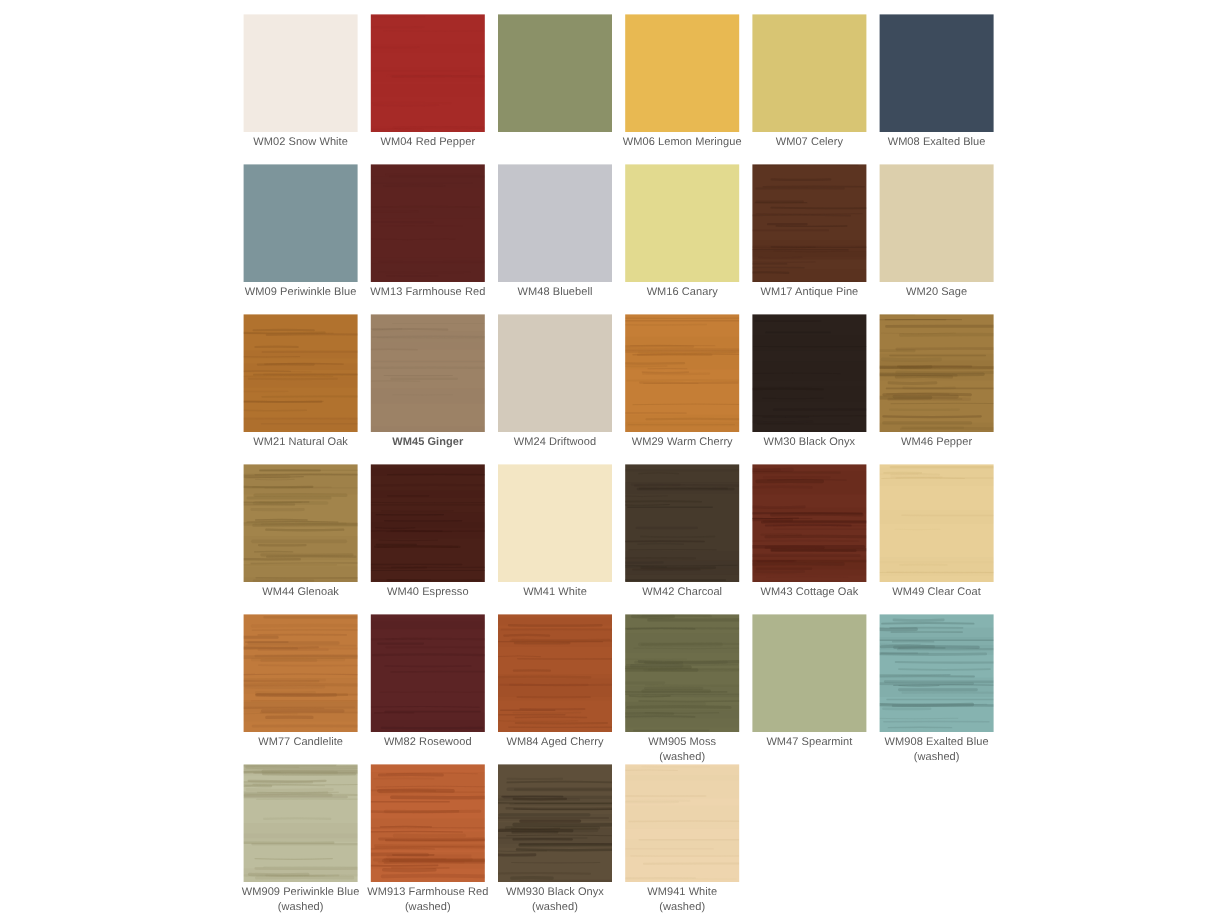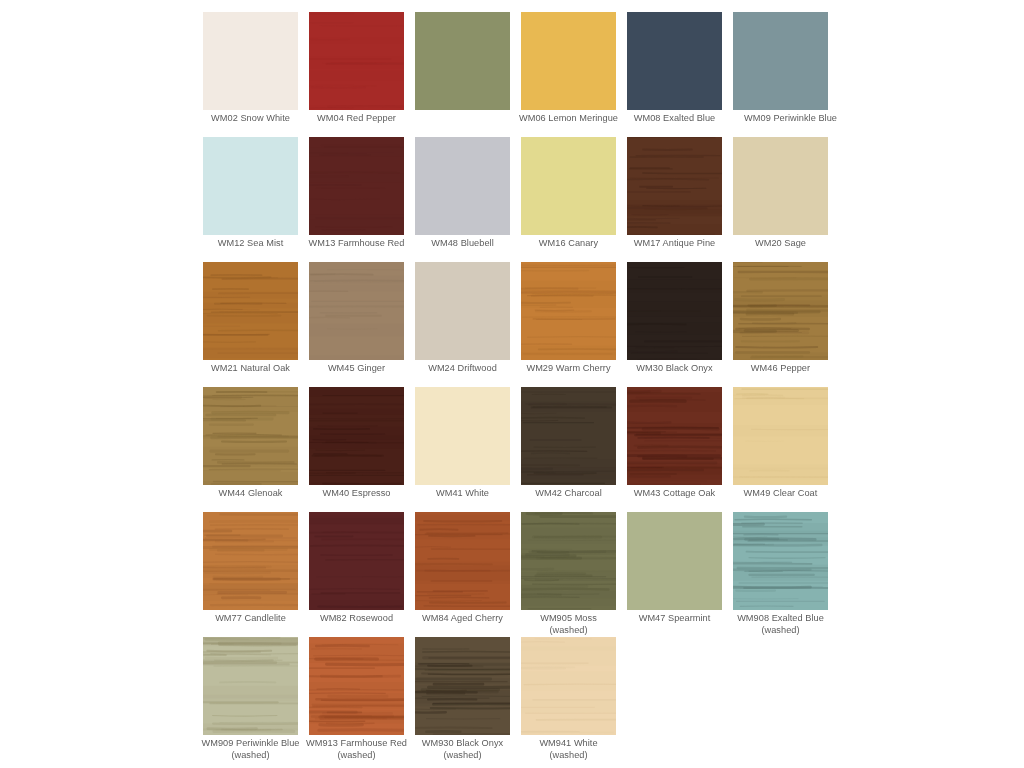--- a/index.html
+++ b/index.html
@@ -99,30 +99,30 @@
       </div>
       <div class="swatch-cell">
         <div class="swatch-chip" style="background-color: rgb(139, 145, 104);"></div>
         <div class="swatch-label" style="color: rgb(92, 92, 92); margin-top: 25px;">WM05 Moss</div>
       </div>
       <div class="swatch-cell">
         <div class="swatch-chip" style="background-color: rgb(232, 185, 82);"></div>
         <div class="swatch-label" style="color: rgb(92, 92, 92);">WM06 Lemon Meringue</div>
       </div>
       <div class="swatch-cell">
+        <div class="swatch-chip" style="background-color: rgb(216, 197, 115);"></div>
+        <div class="swatch-label" style="color: rgb(92, 92, 92);">WM07 Celery</div>
+      </div>
+      <div class="swatch-cell">
         <div class="swatch-chip" style="background-color: rgb(61, 75, 92);"></div>
         <div class="swatch-label" style="color: rgb(92, 92, 92);">WM08 Exalted Blue</div>
       </div>
       <div class="swatch-cell">
         <div class="swatch-chip" style="background-color: rgb(125, 149, 155);"></div>
-        <div class="swatch-label" style="color: rgb(92, 92, 92); text-align: right;">WM09 Periwinkle Blue</div>
-      </div>
-      <div class="swatch-cell">
-        <div class="swatch-chip" style="background-color: rgb(207, 230, 231);"></div>
-        <div class="swatch-label" style="color: rgb(92, 92, 92);">WM12 Sea Mist</div>
+        <div class="swatch-label" style="color: rgb(92, 92, 92);">WM09 Periwinkle Blue</div>
       </div>
       <div class="swatch-cell">
         <div class="swatch-chip" style="background-color: rgb(93, 35, 32);">
           <svg class="grain" viewBox="0 0 95 98" preserveAspectRatio="none" width="95" height="98" xmlns="http://www.w3.org/2000/svg">
             <rect x="-2" y="10.3" width="99" height="9.5" fill="#4b1b19" opacity="0.024"></rect>
             <rect x="-2" y="77.6" width="99" height="19.4" fill="#4b1b19" opacity="0.024"></rect>
             <rect x="-2" y="36.2" width="99" height="9.0" fill="#4b1b19" opacity="0.024"></rect>
             <rect x="-2" y="82.2" width="99" height="17.5" fill="#4b1b19" opacity="0.024"></rect>
             <path d="M6.5 89.8 q38.2 0.8 76.4 0" stroke="#4b1b19" stroke-width="1.26" stroke-opacity="0.053" fill="none" stroke-linecap="round"></path>
             <path d="M-8.6 62.1 q39.3 1.2 78.6 0" stroke="#4b1b19" stroke-width="0.70" stroke-opacity="0.105" fill="none" stroke-linecap="round"></path>
@@ -232,21 +232,21 @@
             <path d="M18.3 66.9 q24.9 0.6 49.8 0" stroke="#7e6850" stroke-width="0.72" stroke-opacity="0.147" fill="none" stroke-linecap="round"></path>
             <path d="M-6.6 55.8 q23.5 -0.9 47.1 0" stroke="#7e6850" stroke-width="1.17" stroke-opacity="0.140" fill="none" stroke-linecap="round"></path>
             <path d="M17.2 53.7 q27.3 0.2 54.6 0" stroke="#7e6850" stroke-width="1.87" stroke-opacity="0.187" fill="none" stroke-linecap="round"></path>
             <path d="M-8.0 29.4 q23.3 -0.6 46.6 0" stroke="#7e6850" stroke-width="1.18" stroke-opacity="0.205" fill="none" stroke-linecap="round"></path>
             <path d="M11.2 50.9 q28.4 0.2 56.7 0" stroke="#7e6850" stroke-width="0.98" stroke-opacity="0.253" fill="none" stroke-linecap="round"></path>
             <path d="M2.9 39.3 q55.3 -0.2 110.5 0" stroke="#7e6850" stroke-width="1.30" stroke-opacity="0.137" fill="none" stroke-linecap="round"></path>
             <path d="M-5.7 12.0 q15.7 0.8 31.4 0" stroke="#7e6850" stroke-width="0.70" stroke-opacity="0.272" fill="none" stroke-linecap="round"></path>
             <path d="M-6.6 44.6 q57.4 -0.4 114.7 0" stroke="#7e6850" stroke-width="1.80" stroke-opacity="0.160" fill="none" stroke-linecap="round"></path>
           </svg>
         </div>
-        <div class="swatch-label" style="color: rgb(92, 92, 92);">WM45 Ginger</div>
+        <div class="swatch-label" style="color: rgb(92, 92, 92); font-weight: bold;">WM45 Ginger</div>
       </div>
       <div class="swatch-cell">
         <div class="swatch-chip" style="background-color: rgb(211, 202, 187);"></div>
         <div class="swatch-label" style="color: rgb(92, 92, 92);">WM24 Driftwood</div>
       </div>
       <div class="swatch-cell">
         <div class="swatch-chip" style="background-color: rgb(197, 126, 54);">
           <svg class="grain" viewBox="0 0 95 98" preserveAspectRatio="none" width="95" height="98" xmlns="http://www.w3.org/2000/svg">
             <rect x="-2" y="18.7" width="99" height="10.2" fill="#9c5f25" opacity="0.061"></rect>
             <rect x="-2" y="83.7" width="99" height="9.5" fill="#9c5f25" opacity="0.061"></rect>

